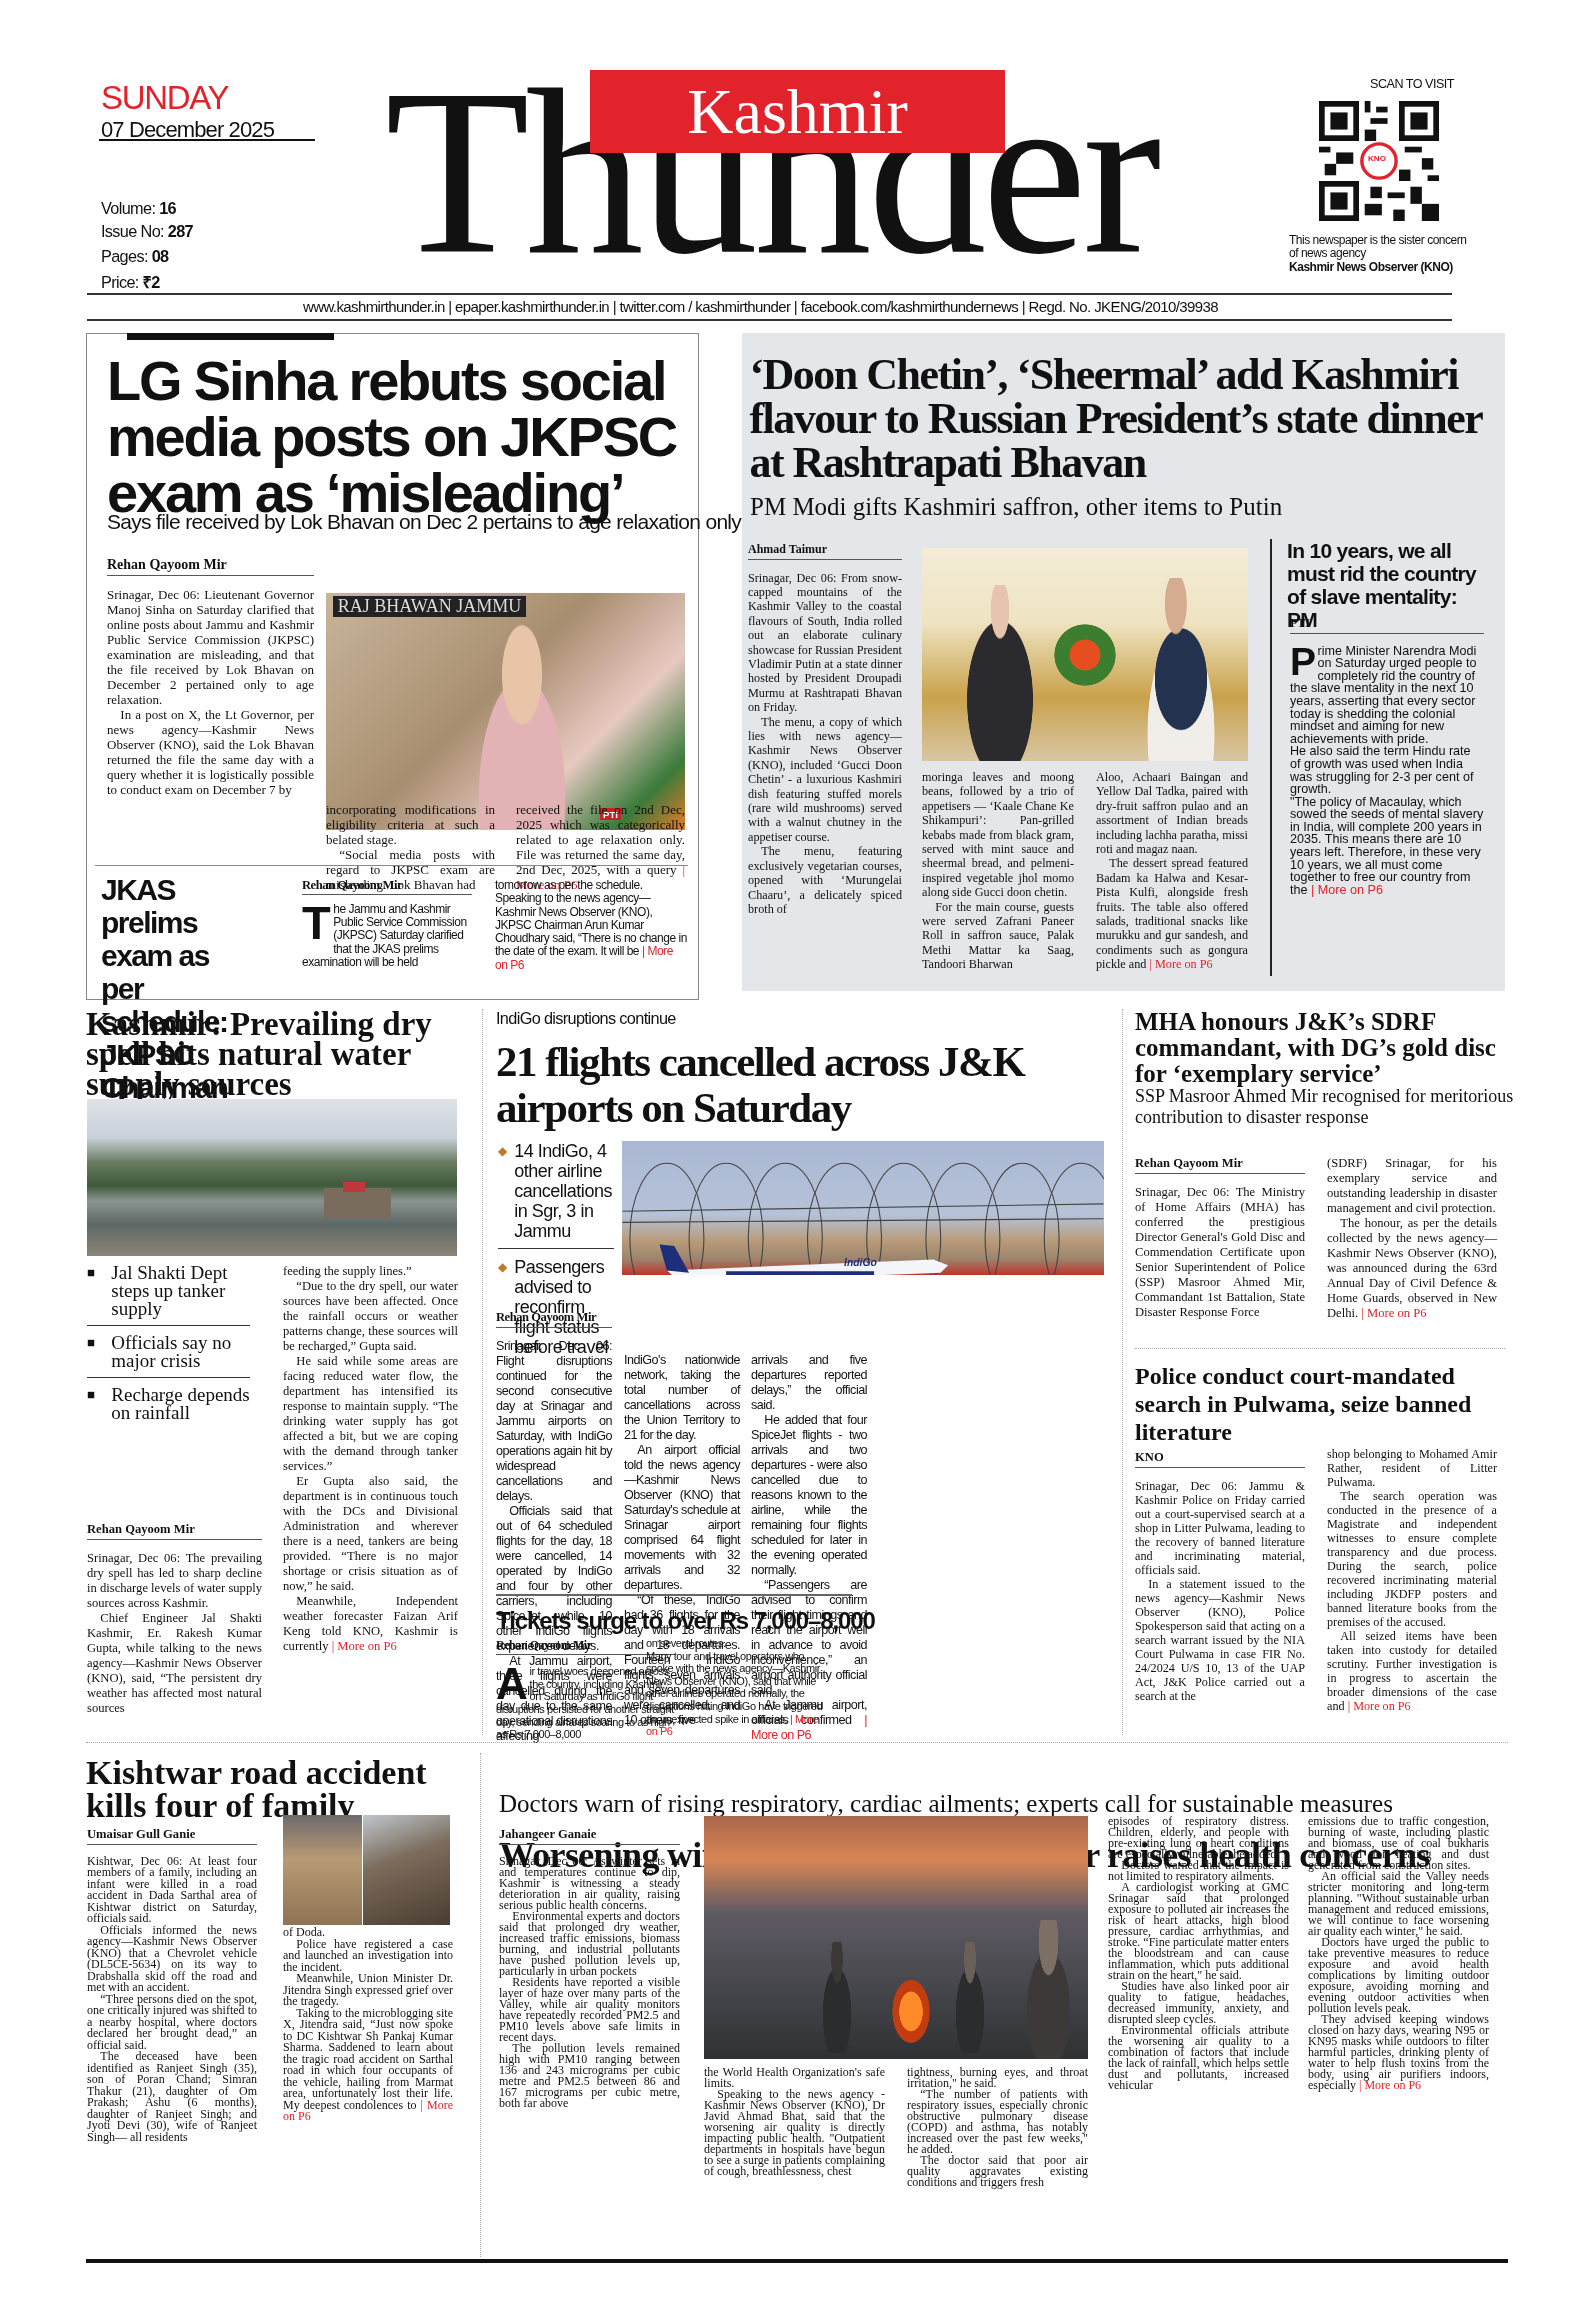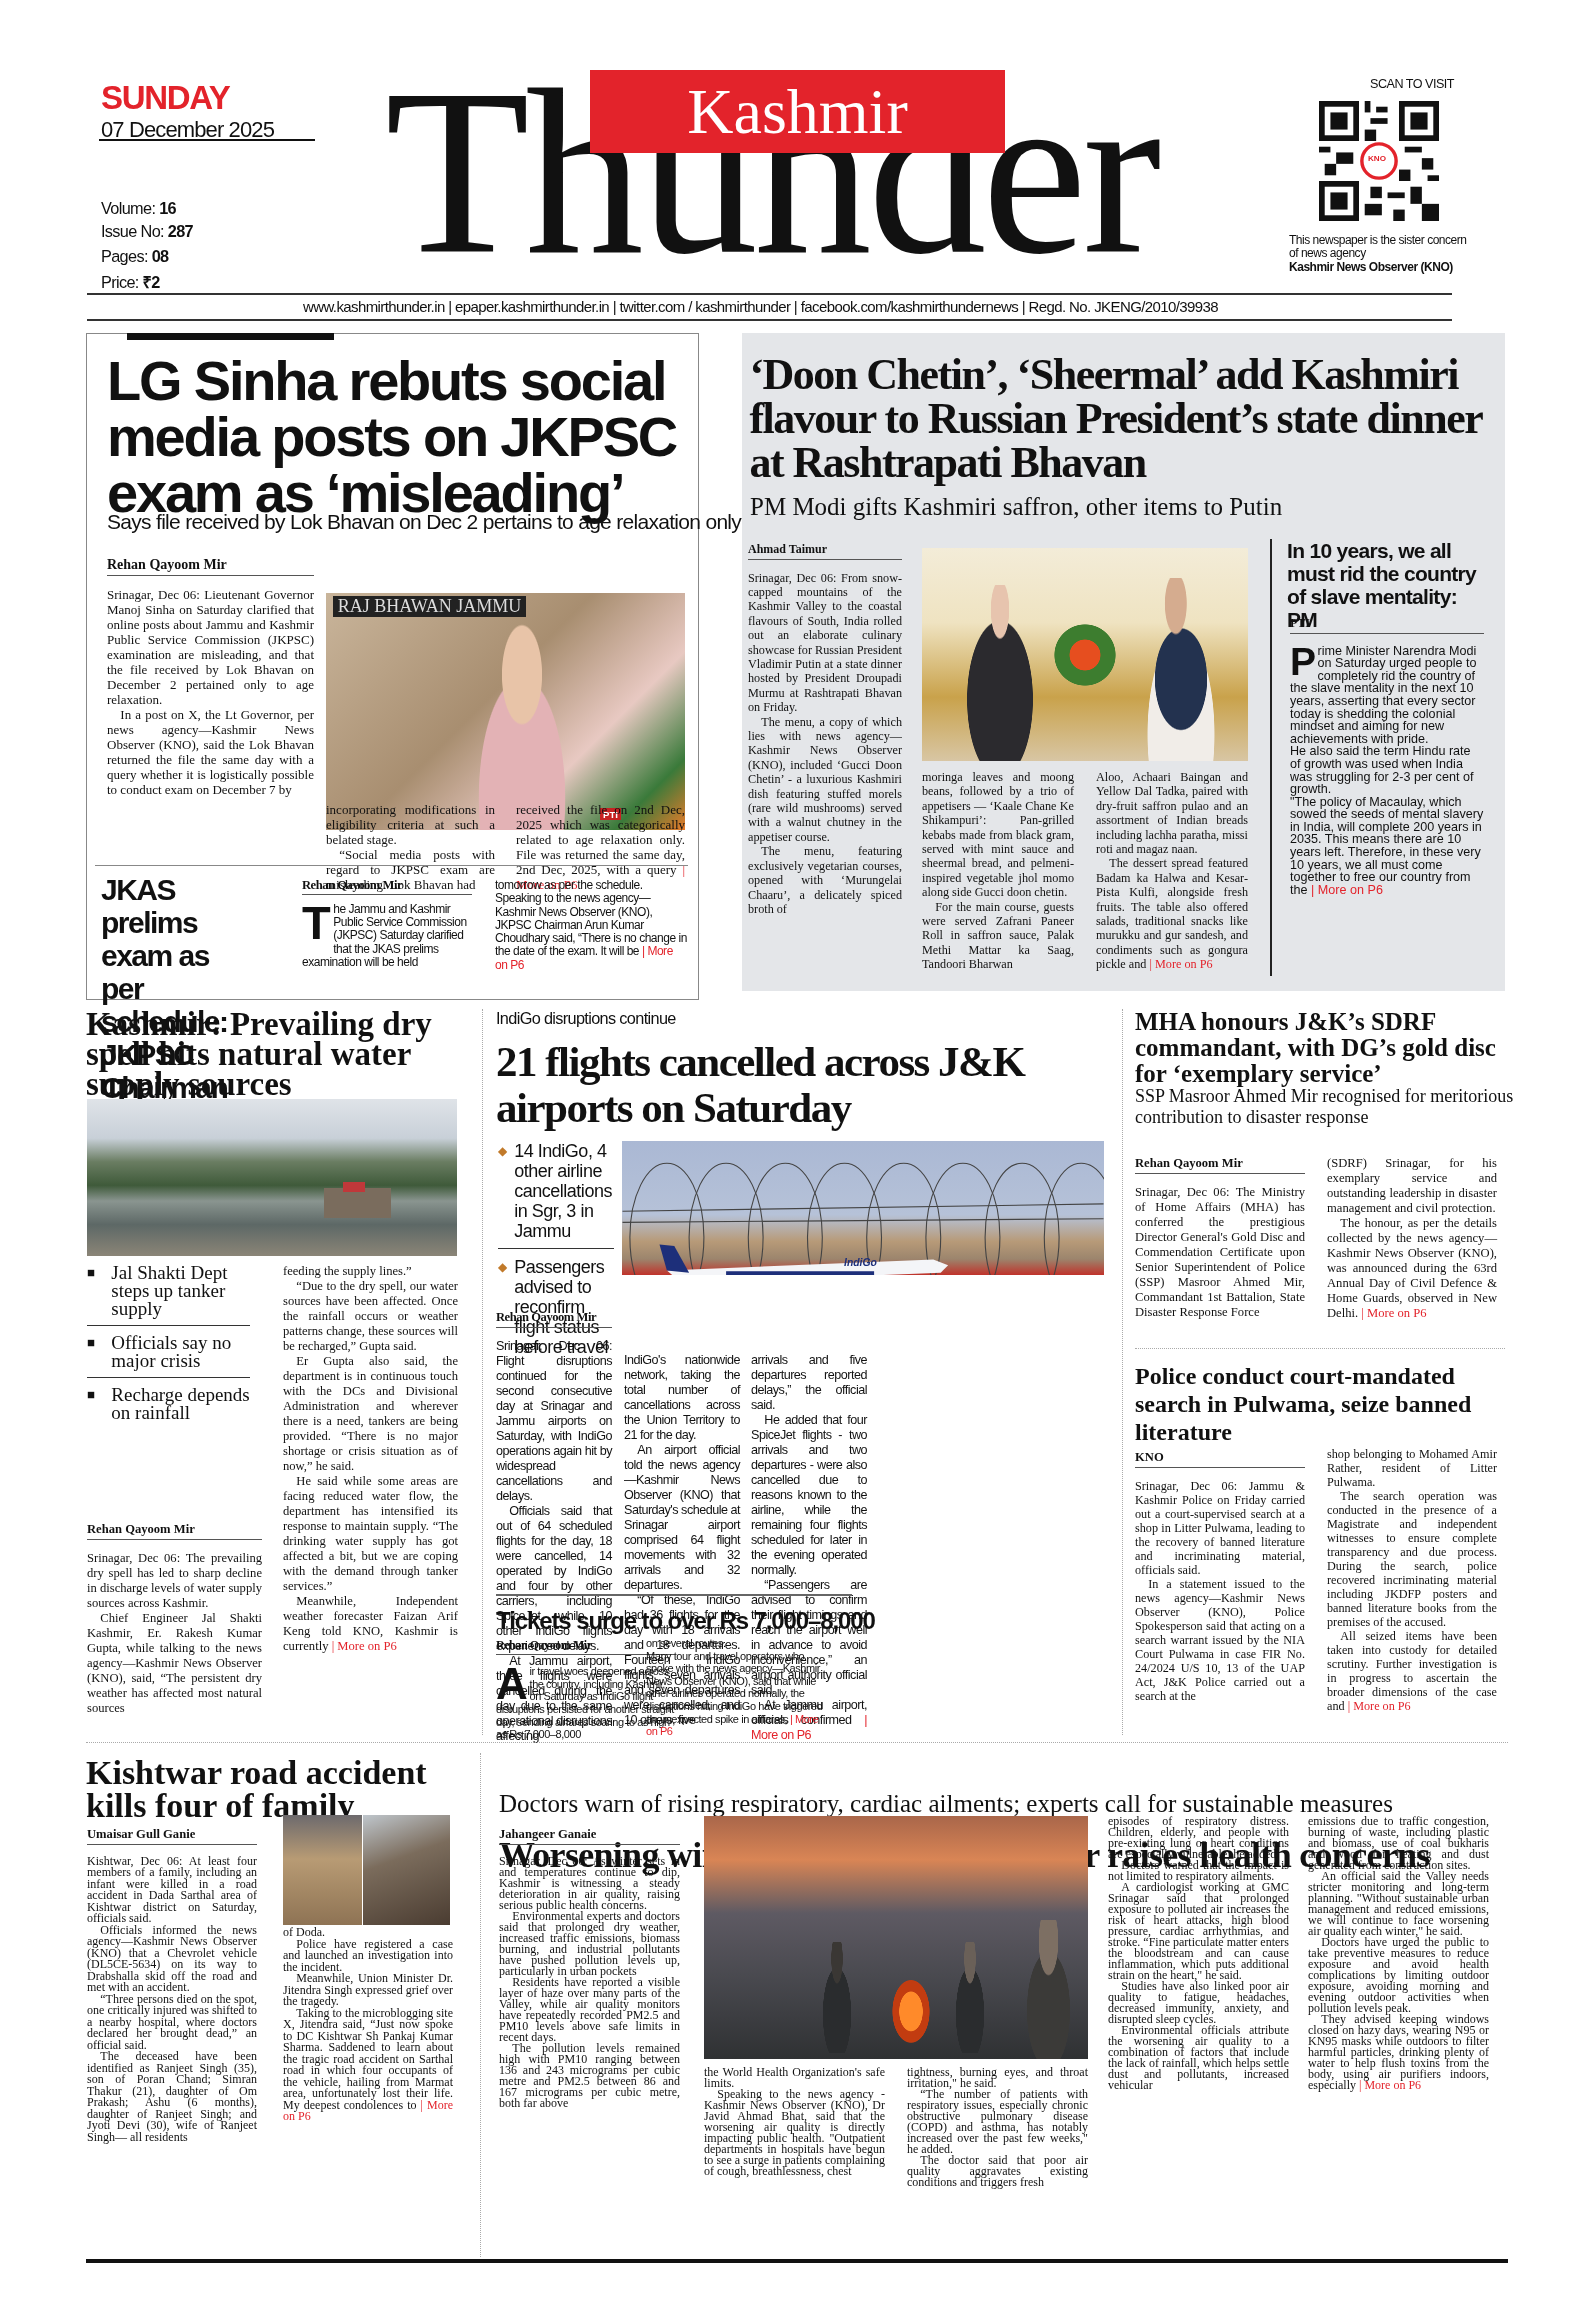--- a/index.html
+++ b/index.html
@@ -12,21 +12,21 @@
   .byline { font-family: "Liberation Serif", serif; font-weight: bold; font-size: 14px; border-bottom: 1.5px solid #555; padding-bottom: 2.2px; margin-bottom: 10.4px; }
   .body { font-size: 13.7px; line-height: 16px; text-align: justify; hyphens: auto; }
   .body p { text-indent: 13.3px; }
   .body p.first { text-indent: 0; }
   .col { position: absolute; }
   .photo { position: absolute; overflow: hidden; }
   .dotv { position: absolute; border-left: 1.5px dotted #aaa; }
   .doth { position: absolute; border-top: 1.5px dotted #aaa; }
 
   
-  #day { left: 101px; top: 79px; font-size: 33px; color: #e3232b; font-weight: bold; }
+  #day { left: 101px; top: 79px; font-size: 33px; color: #e3232b; font-weight: normal; }
   #date { left: 101px; top: 117px; font-size: 22px; }
   #date-rule { left: 99px; top: 139px; width: 216px; border-top: 2.2px solid #111; }
   .meta { left: 101px; font-size: 16.3px; }
   #logo-k { left: 590px; top: 70px; width: 415px; height: 83px; background: #e3232b; color: #fff; font-size: 64px; text-align: center; line-height: 83px; }
   #logo-t { left: 385px; top: 65px; font-size: 237px; line-height: 215px; letter-spacing: -4.4px; font-weight: normal; }
   #qr-label { left: 1370px; top: 77px; font-size: 12.6px; }
   #qr { left: 1319px; top: 101px; width: 120px; height: 120px; }
   #qr-note { left: 1289px; top: 234px; width: 178px; font-size: 12px; text-align: left; line-height: 13.3px; }
   #top-rule1 { left: 87px; top: 293px; width: 1365px; border-top: 2.2px solid #333; }
   #urls { left: 295px; top: 298px; font-size: 15px; margin-left: 8px; }
@@ -217,22 +217,22 @@
 <div class="col" style="left:87px;top:1522px;width:175px;">
   <div class="byline" style="font-size:12.6px">Rehan Qayoom Mir</div>
   <div class="body" style="font-size:12.6px;line-height:15px">
     <p class="first">Srinagar, Dec 06: The prevailing dry spell has led to sharp decline in discharge levels of water supply sources across Kashmir.</p>
     <p>Chief Engineer Jal Shakti Kashmir, Er. Rakesh Kumar Gupta, while talking to the news agency—Kashmir News Observer (KNO), said, “The persistent dry weather has affected most natural sources</p>
   </div>
 </div>
 <div class="col body" style="left:283px;top:1264px;width:175px;font-size:12.6px;line-height:15px">
   <p class="first">feeding the supply lines.”</p>
   <p>“Due to the dry spell, our water sources have been affected. Once the rainfall occurs or weather patterns change, these sources will be recharged,” Gupta said.</p>
+  <p>He said while some areas are facing reduced water flow, the department has intensified its response to maintain supply. “The drinking water supply has got affected a bit, but we are coping with the demand through tanker services.”</p>
   <p>Er Gupta also said, the department is in continuous touch with the DCs and Divisional Administration and wherever there is a need, tankers are being provided. “There is no major shortage or crisis situation as of now,” he said.</p>
-  <p>He said while some areas are facing reduced water flow, the department has intensified its response to maintain supply. “The drinking water supply has got affected a bit, but we are coping with the demand through tanker services.”</p>
   <p><span>Meanwhile, Independent weather forecaster Faizan Arif Keng told KNO, Kashmir is currently</span> <span class="more">| More on P6</span></p>
 </div>
 <div class="dotv" style="left:482px;top:1009px;height:726px"></div>
 
 <div class="abs cond" id="s4kicker">IndiGo disruptions continue</div>
 <div class="abs serif" id="s4head">21 flights cancelled across J&amp;K airports on Saturday</div>
 <div class="col cond" style="left:498px;top:1141px;width:116px;">
   <div style="display:flex;gap:7.4px;font-size:18px;line-height:20px;padding-bottom:7.4px;border-bottom:0.7px solid #333;margin-bottom:7.4px">
       <span class="bullet-diamond" style="font-size:12px">◆</span>
       <span>14 IndiGo, 4 other airline cancellations in Sgr, 3 in Jammu</span>

